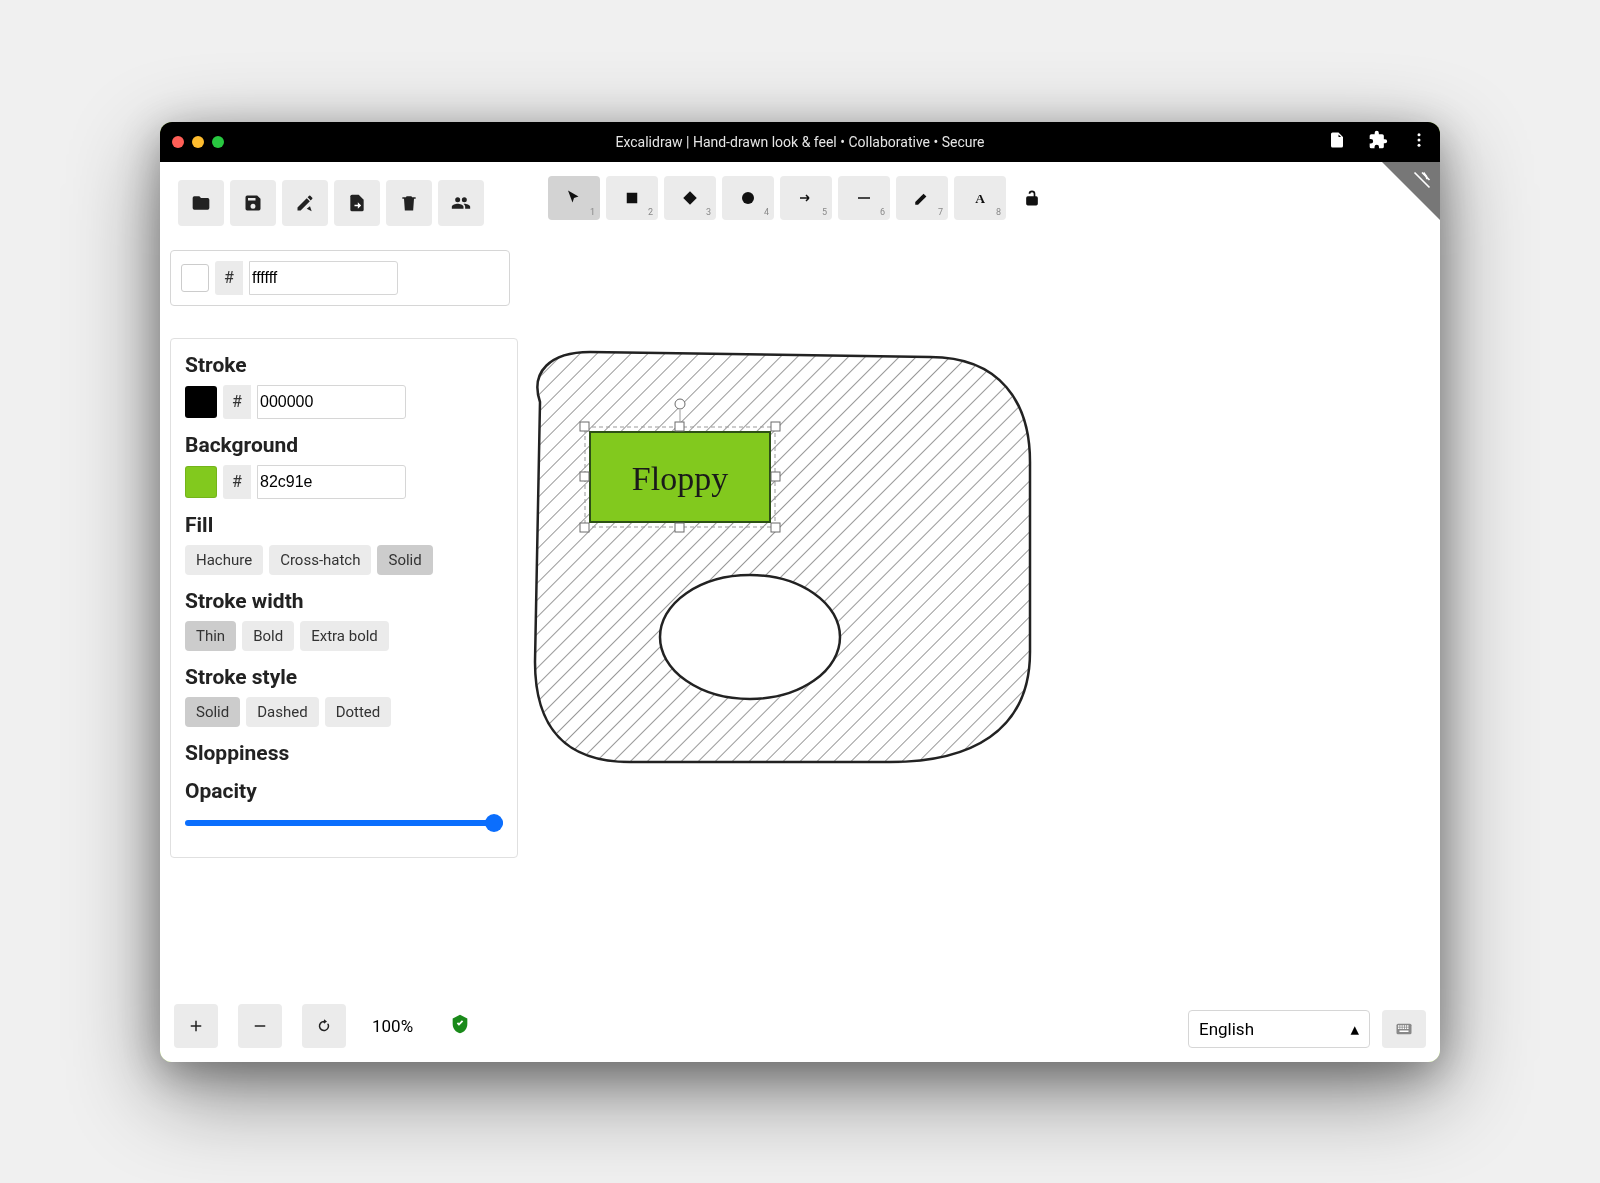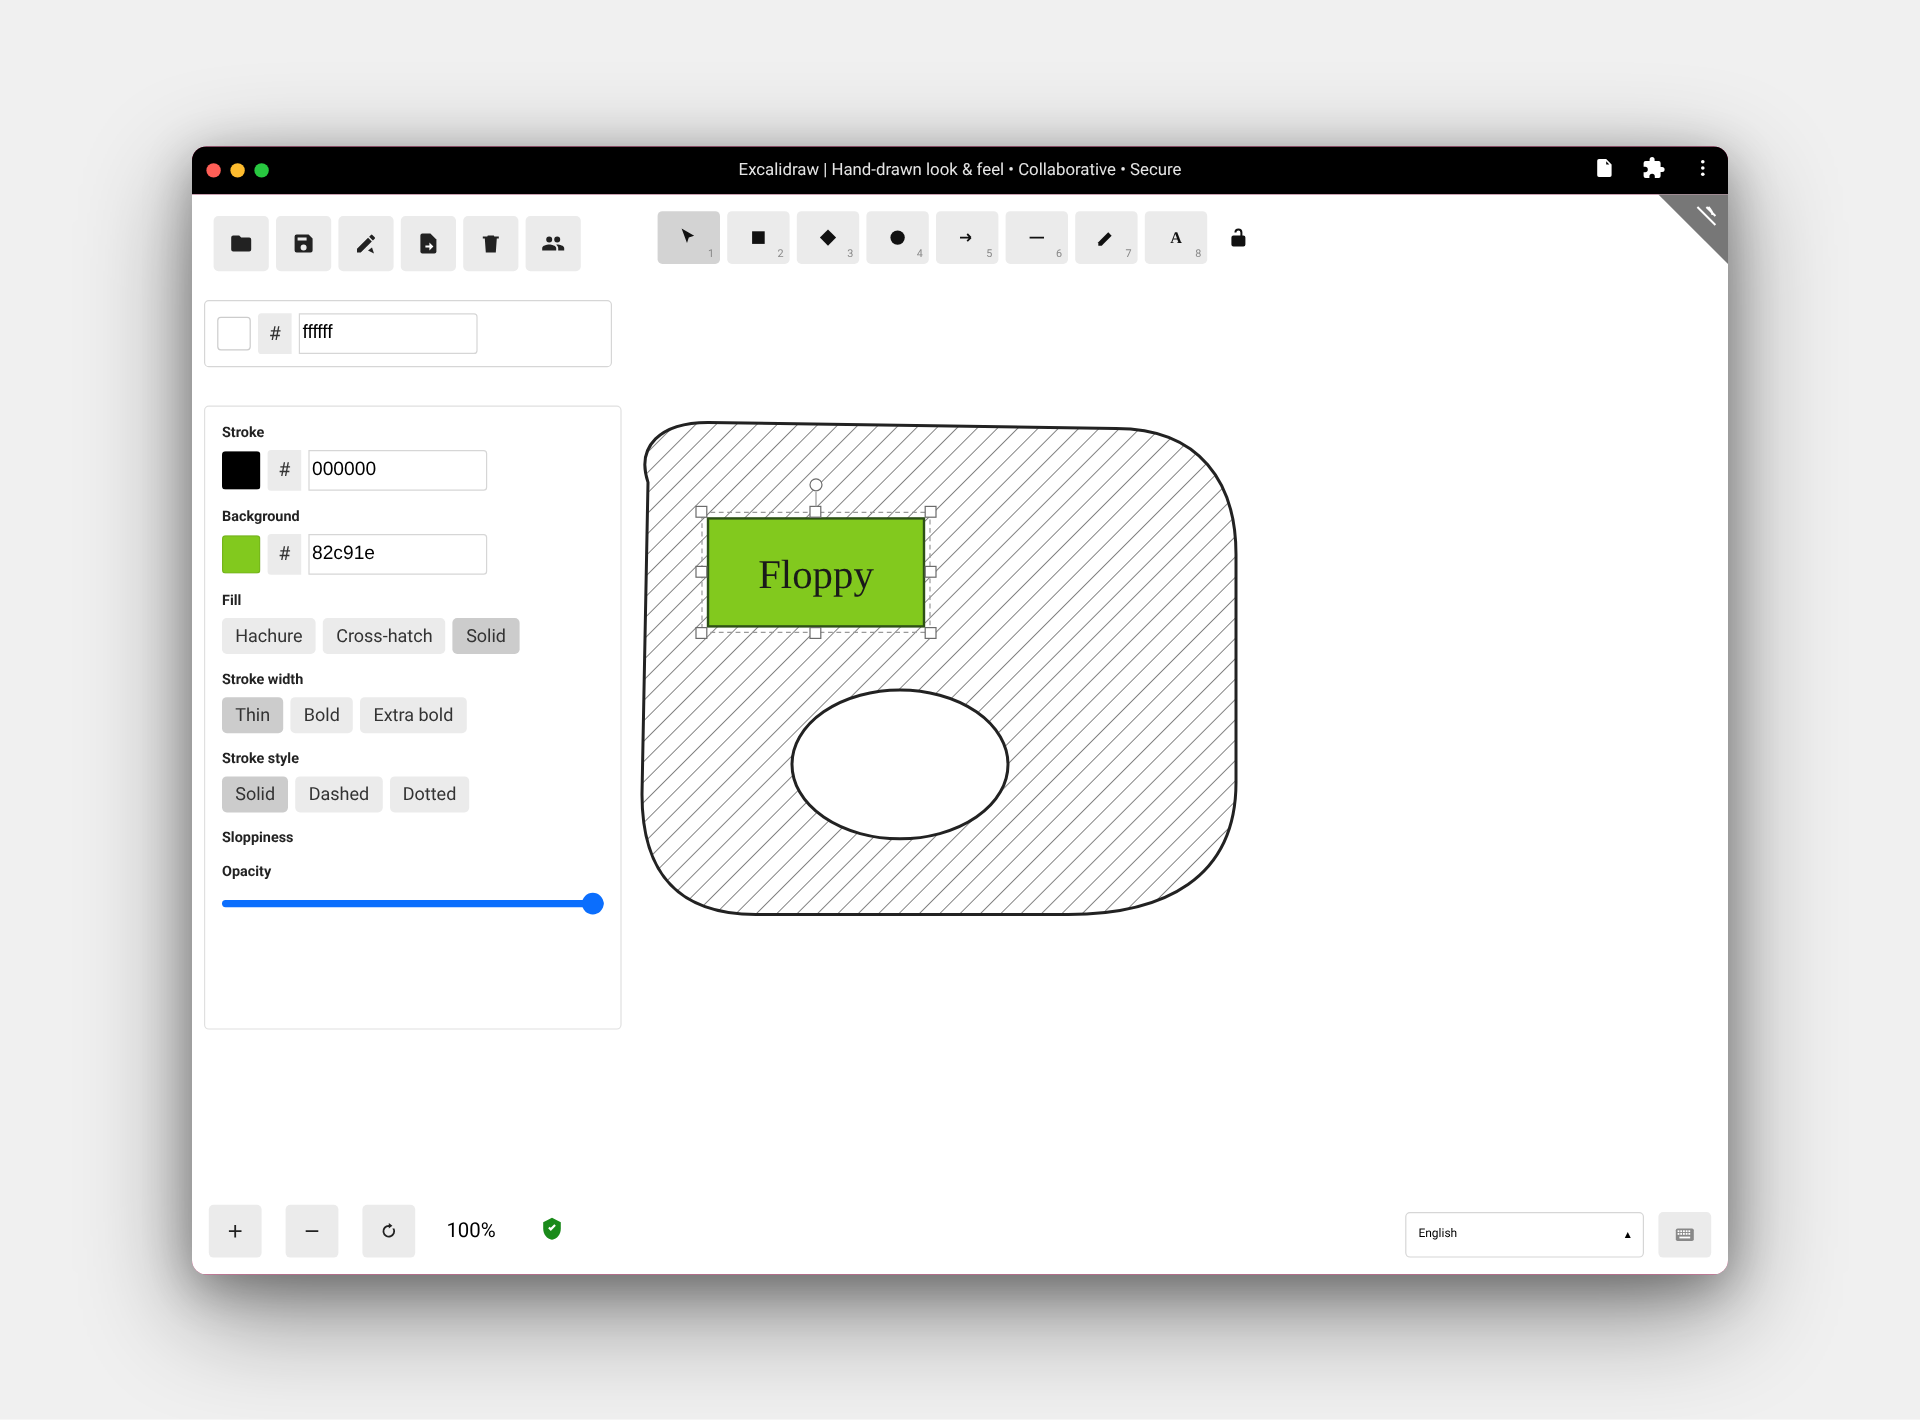--- a/index.html
+++ b/index.html
@@ -8,21 +8,21 @@
   background: #f0f0f0;
   display: flex;
   align-items: center;
   justify-content: center;
   min-height: 100vh;
   padding: 40px;
 }
 .window {
   width: 1280px;
   height: 940px;
-  background: #be185d;
+  background: #bef264;
   border-radius: 12px;
   box-shadow: 0 30px 90px rgba(0,0,0,0.45), 0 10px 40px rgba(0,0,0,0.3);
   overflow: hidden;
   display: flex;
   flex-direction: column;
   position: relative;
 }
 .titlebar {
   background: #000;
   color: #fff;
@@ -173,21 +173,21 @@
   border: 1px solid #e0e0e0;
   border-radius: 4px;
   padding: 14px 14px 14px 14px;
   overflow-y: auto;
 }
 .props-panel::-webkit-scrollbar { width: 12px; }
 .props-panel::-webkit-scrollbar-thumb { background: #c0c0c0; border-radius: 6px; }
 .props-panel::-webkit-scrollbar-track { background: transparent; }
 .prop-label {
   font-weight: 700;
-  font-size: 12px;
+  font-size: 21px;
   color: #222;
   margin-bottom: 8px;
   margin-top: 14px;
 }
 .prop-label:first-child { margin-top: 0; }
 .color-row { display: flex; align-items: center; gap: 6px; }
 .color-swatch {
   width: 32px;
   height: 32px;
   border-radius: 3px;
@@ -241,28 +241,28 @@
   cursor: pointer;
 }
 .zoom-text { font-size: 17px; margin: 0 6px; }
 .shield { color: #1a8a1a; margin-left: 10px; }
 
 
 .lang-select {
   position: absolute;
   bottom: 14px;
   right: 70px;
-  width: 199px;
+  width: 182px;
   height: 38px;
   border: 1px solid #d6d6d6;
   border-radius: 4px;
   display: flex;
   align-items: center;
   padding: 16px 10px;
-  font-size: 10px;
+  font-size: 17px;
   justify-content: space-between;
   cursor: pointer;
 }
 .kb-btn {
   position: absolute;
   bottom: 14px;
   right: 14px;
   width: 44px;
   height: 38px;
   background: #ebebeb;

